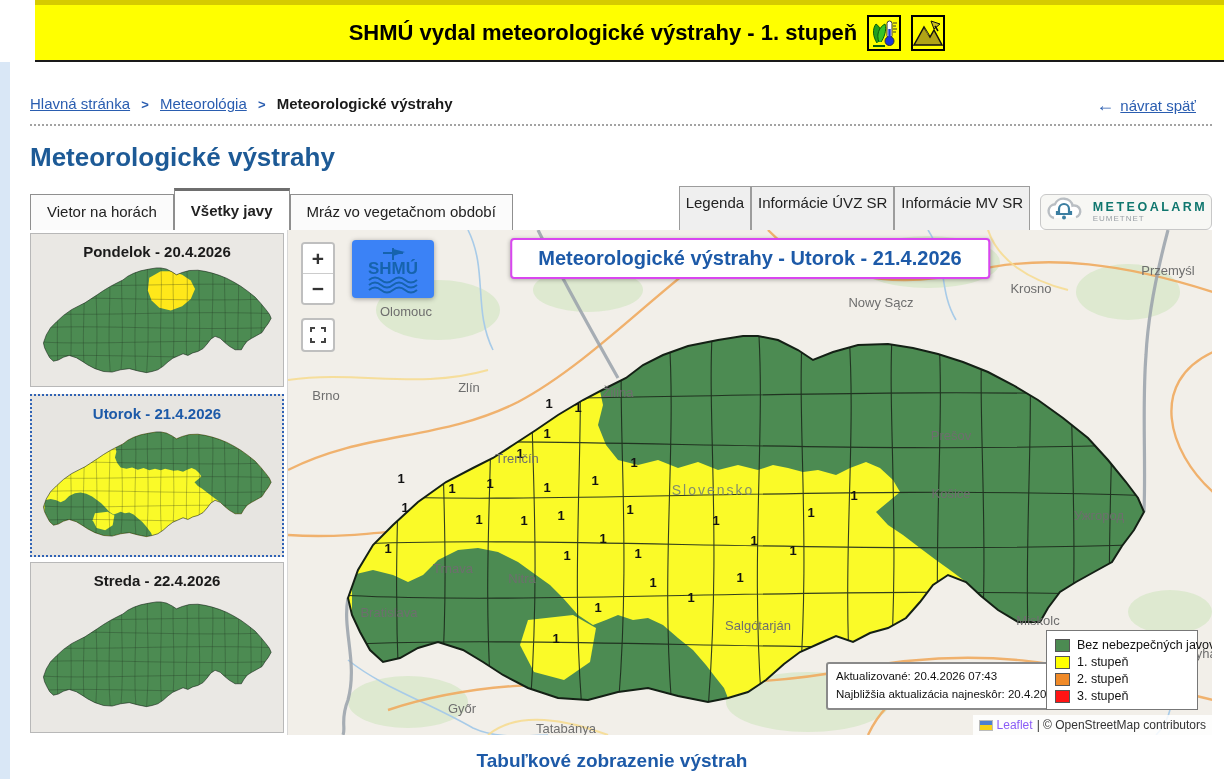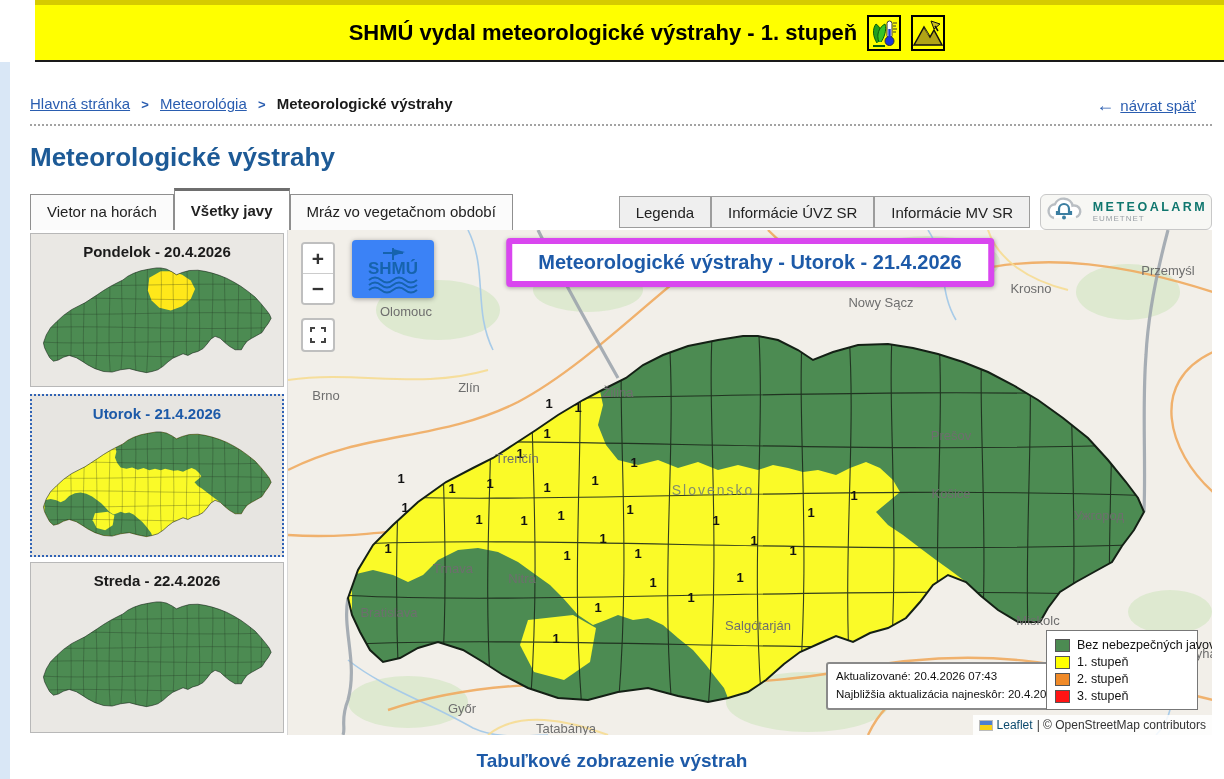--- a/index.html
+++ b/index.html
@@ -32,22 +32,22 @@
   .tab{
     background:#fbfbfb;border:1px solid #8f8f8f;border-bottom:none;
     padding:8px 16px;font-size:15px;color:#222;height:36px;box-sizing:border-box;cursor:pointer;white-space:nowrap;
   }
   .tab.active{
     background:#ffffff;font-weight:bold;height:42px;padding-top:11px;
     border-top:3px solid #6e6e6e;position:relative;z-index:5;
   }
   .tabs-right{position:absolute;right:12px;top:194px;display:flex;align-items:center;height:36px;}
   .rbtn{
-    background:#efefef;border:1px solid #9c9c9c;padding:7px 16px;font-size:15px;color:#222;
-    height:32px;box-sizing:border-box;cursor:pointer;white-space:nowrap;
+    background:#efefef;border:1px solid #9c9c9c;padding:7px 6px;font-size:15px;color:#222;
+    height:52px;box-sizing:border-box;cursor:pointer;white-space:nowrap;
   }
   .meteoalarm{
     width:172px;height:36px;background:#f7f7f4;border:1px solid #c8c8c8;border-radius:6px;
     margin-left:10px;display:flex;align-items:center;justify-content:center;gap:8px;box-sizing:border-box;cursor:pointer;
   }
   .ma-texts{display:flex;flex-direction:column;line-height:1;}
   .ma-title{color:#0f766e;font-weight:bold;font-size:12.5px;letter-spacing:2.5px;}
   .ma-sub{color:#9aa0a6;font-size:8px;letter-spacing:1px;margin-top:2px;}
   
   .sidebar{position:absolute;left:30px;top:233px;width:212px;}
@@ -76,42 +76,42 @@
   .zoom-btn:first-child{border-bottom:1px solid #ccc;}
   .fs-ctl{
     position:absolute;left:13px;top:88px;width:30px;height:30px;background:#fff;border:2px solid rgba(0,0,0,.25);
     border-radius:4px;display:flex;align-items:center;justify-content:center;cursor:pointer;z-index:20;
   }
   .shmu-box{
     position:absolute;left:64px;top:10px;width:82px;height:58px;background:#3b82f6;border-radius:4px;
     box-shadow:0 1px 5px rgba(0,0,0,.35);z-index:20;display:flex;align-items:center;justify-content:center;cursor:pointer;
   }
   .map-titlebox{
-    position:absolute;left:50%;top:8px;transform:translateX(-50%);background:#fff;border:6px solid #d946ef;
+    position:absolute;left:50%;top:8px;transform:translateX(-50%);background:#fff;border:2px solid #d946ef;
     border-radius:4px;box-shadow:0 1px 4px rgba(0,0,0,.3);padding:7px 26px;z-index:15;white-space:nowrap;
   }
   .map-title{color:#1d5aa8;font-weight:bold;font-size:20px;}
   .update-box{
     position:absolute;left:538px;top:432px;background:#fff;border:2px solid #8a8a8a;border-radius:3px;
     padding:4px 8px;font-size:11.5px;color:#111;line-height:1.55;z-index:15;white-space:nowrap;
   }
   .legend-box{
     position:absolute;left:758px;top:400px;width:152px;background:#fff;border:1px solid #777;
     padding:7px 8px 6px 8px;z-index:15;box-sizing:border-box;
   }
   .legend-row{display:flex;align-items:center;gap:7px;margin-bottom:3px;}
   .legend-row:last-child{margin-bottom:0;}
   .swatch{width:15px;height:13px;border:1px solid #555;box-sizing:border-box;flex:none;}
   .legend-label{font-size:12.5px;color:#111;white-space:nowrap;}
   .attribution{
     position:absolute;right:0;bottom:0;background:rgba(255,255,255,.85);padding:3px 6px;
     font-size:12px;color:#333;z-index:25;display:flex;align-items:center;gap:4px;white-space:nowrap;
   }
   .ua-flag{width:12px;height:9px;display:inline-block;background:linear-gradient(#4e7fd0 50%,#f7d117 50%);border:1px solid #bbb;}
-  .leaflet-link{color:#0c4a6e;cursor:pointer;}
+  .leaflet-link{color:#8b5cf6;cursor:pointer;}
   
   .footer-link{
     position:absolute;left:0;top:750px;width:1224px;text-align:center;
     color:#1d5aa8;font-weight:bold;font-size:19px;cursor:pointer;
   }
   
   text.city{fill:#6e6e6e;font-size:13px;font-family:"Liberation Sans",sans-serif;}
   text.country{fill:#7d8970;font-size:14px;letter-spacing:2px;opacity:.95;}
   text.warn1{fill:#111;font-size:13px;font-weight:bold;font-family:"Liberation Sans",sans-serif;}
 </style>

